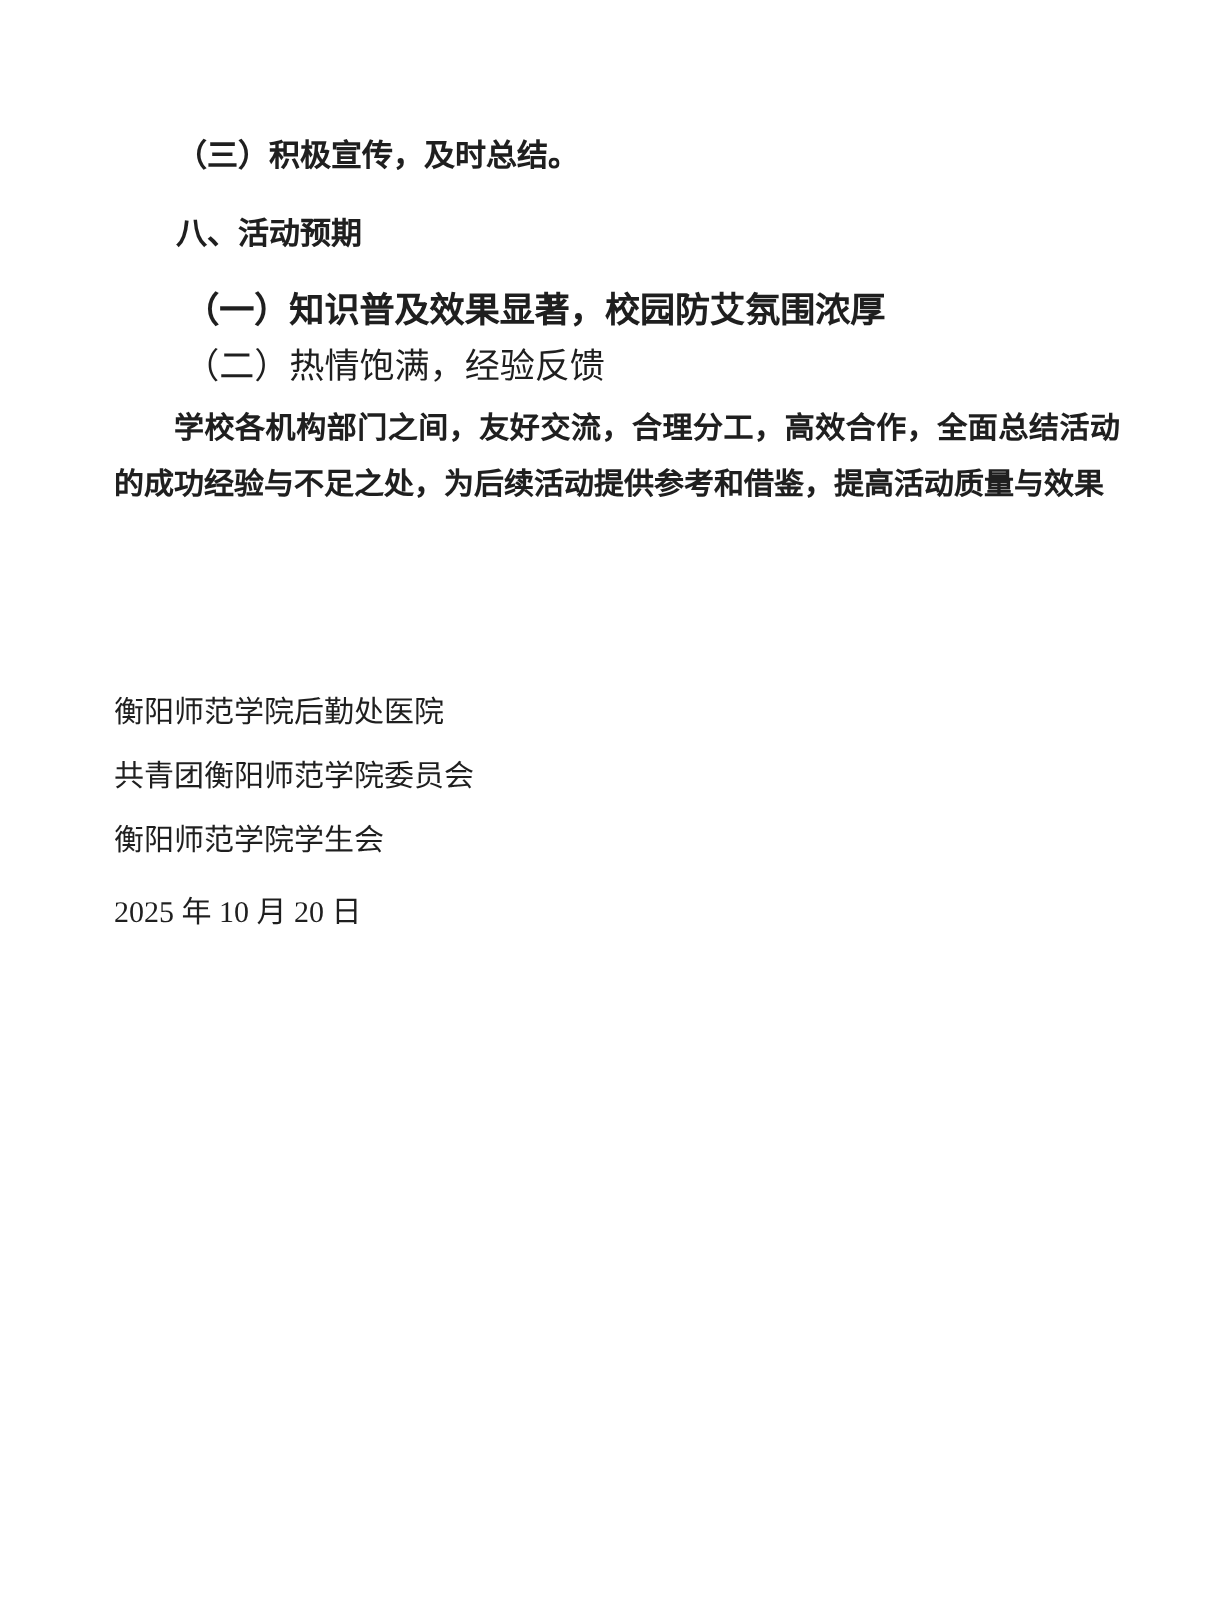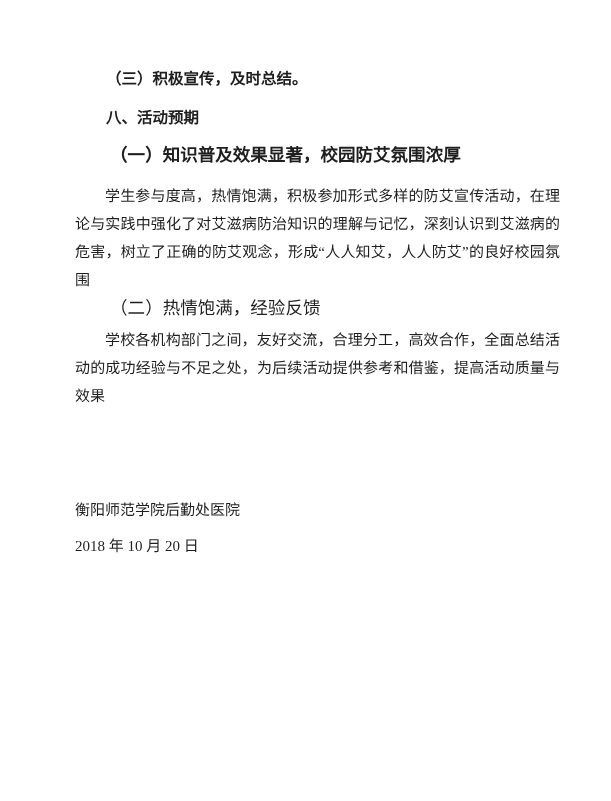--- a/index.html
+++ b/index.html
@@ -8,21 +8,21 @@
     padding: 0;
     background: #ffffff;
   }
   .page {
     position: relative;
     width: 611px;
     height: 801px;
     margin: 0 auto;
     background: #ffffff;
     box-sizing: border-box;
-    padding: 65px 51px 0 75px;
+    padding: 65px 51px 0 57px;
     font-family: "Liberation Serif", "DejaVu Serif", serif;
     font-size: 15px;
     line-height: 28px;
     color: #1f1f1f;
     overflow: hidden;
   }
   .block {
     margin: 0;
     padding: 0;
   }
@@ -38,21 +38,21 @@
   .para {
     text-indent: 2em;
     text-align: justify;
     text-justify: inter-ideograph;
   }
   .mt-p1  { margin-top: 8px; }
   .mt-h8  { margin-top: 11px; }
   .mt-s1  { margin-top: 9px; font-weight: bold; }
   .mt-p2  { margin-top: 13px; }
   .mt-s2  { margin-top: 0; }
-  .mt-p3  { margin-top: 4px; }
+  .mt-p3  { margin-top: 4px; font-weight: bold; }
   .signature {
     margin-top: 84px;
     line-height: 32px;
   }
   .sig-line {
     white-space: nowrap;
   }
   .sig-date {
     margin-top: 4px;
   }
@@ -62,24 +62,25 @@
 
 <div class="page">
 
   <h2 class="block heading-bold">（三）积极宣传，及时总结。</h2>
 
 
   <h2 class="block heading-bold mt-h8">八、活动预期</h2>
 
   <h3 class="block heading-item mt-s1">（一）知识普及效果显著，校园防艾氛围浓厚</h3>
 
-  <p class="block para mt-p2">学生参与度高，热情饱满，积极参加形式多样的防艾宣传活动，在理论与实践中强化了对艾滋病防治知识的理解与记忆，深刻认识到艾滋病的危害，树立了正确的防艾观念，形成“人人知艾，人人防艾”的良好校园氛围</p>
 
   <h3 class="block heading-item mt-s2">（二）热情饱满，经验反馈</h3>
 
   <p class="block para mt-p3">学校各机构部门之间，友好交流，合理分工，高效合作，全面总结活动的成功经验与不足之处，为后续活动提供参考和借鉴，提高活动质量与效果</p>
 
   <div class="signature">
     <div class="sig-line">衡阳师范学院后勤处医院</div>
-    <div class="sig-line sig-date">2018 年 10 月 20 日</div>
+    <div class="sig-line">共青团衡阳师范学院委员会</div>
+    <div class="sig-line">衡阳师范学院学生会</div>
+    <div class="sig-line sig-date">2025 年 10 月 20 日</div>
   </div>
 
 </div>
 
 </body></html>

